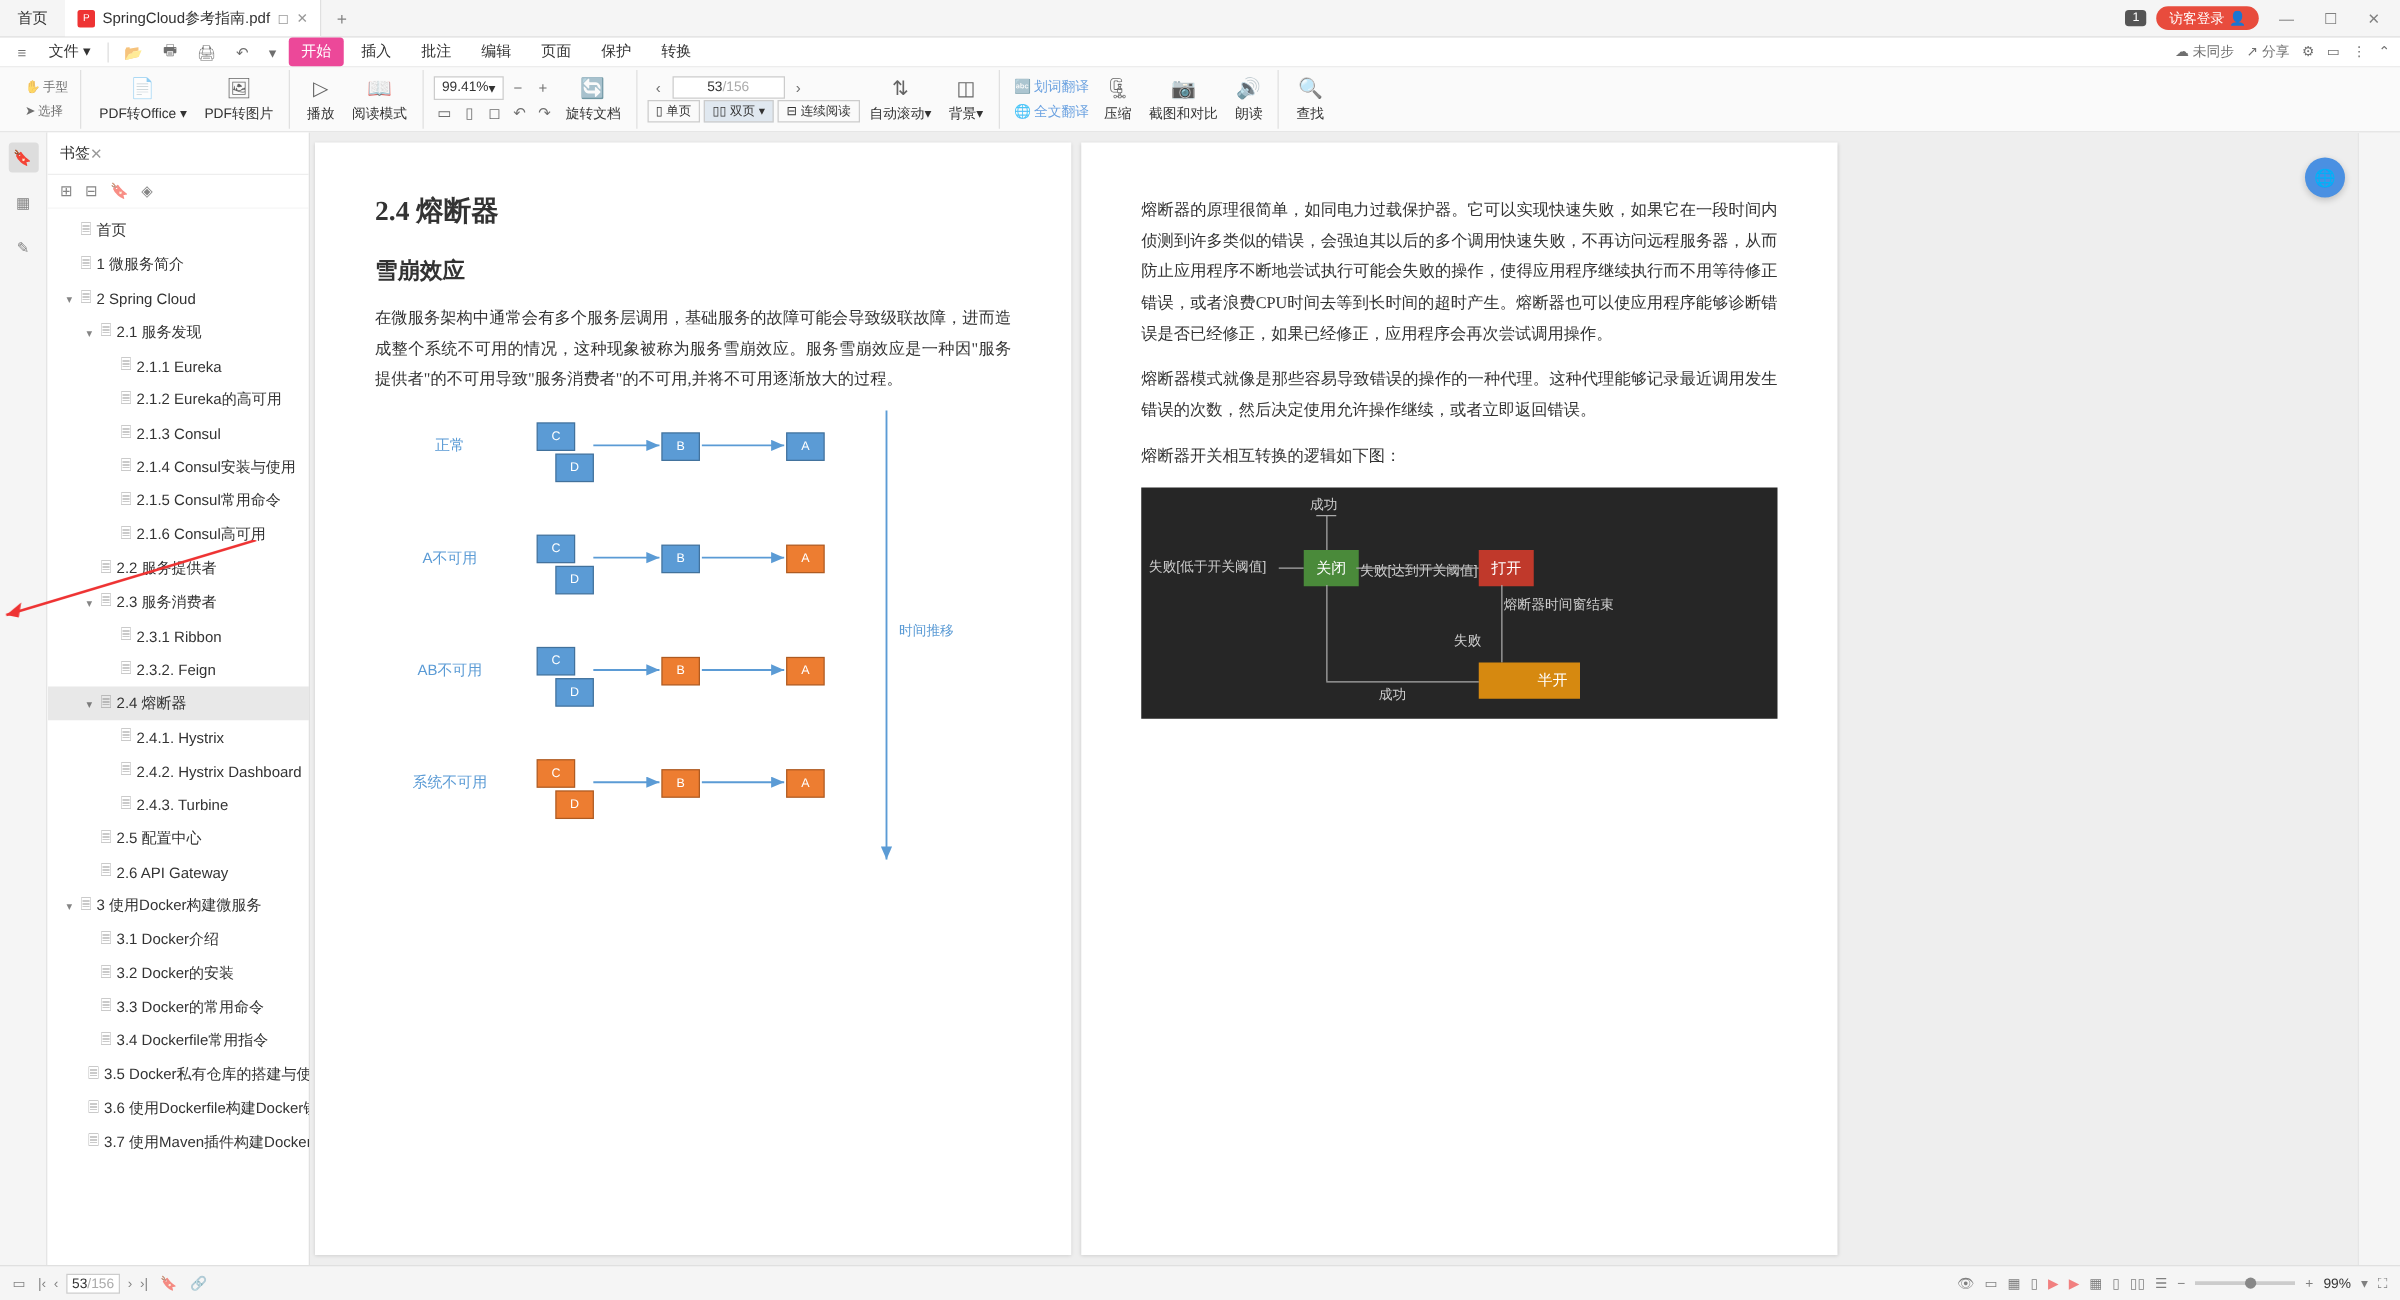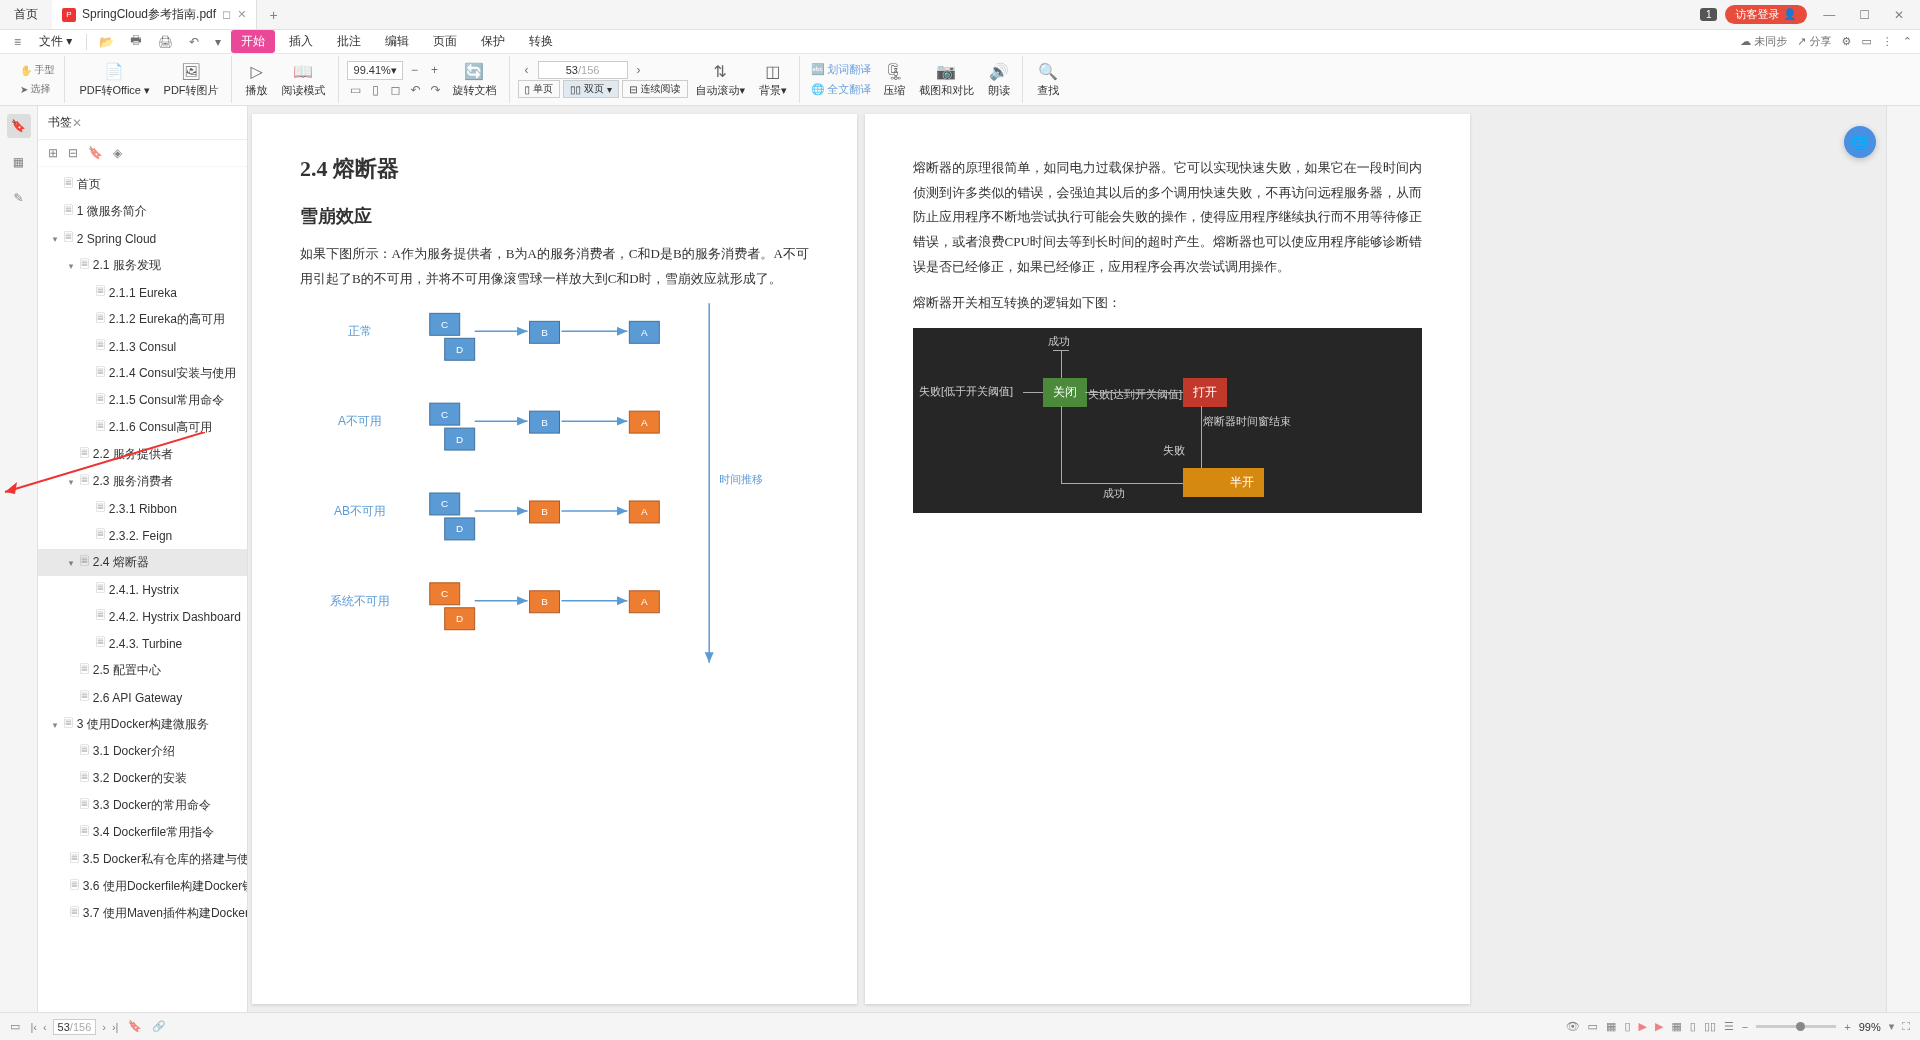--- a/index.html
+++ b/index.html
@@ -441,21 +441,21 @@
   </div>
 
   <div class="content-area">
     <div class="float-btn">
         <span>🌐</span>
       </div>
 
     <div class="page page-left">
       <div class="h24">2.4 熔断器</div>
       <div class="h3">雪崩效应</div>
-      <div class="para">如果下图所示：A作为服务提供者，B为A的服务消费者，C和D是B的服务消费者。A不可用引起了B的不可用，并将不可用像滚雪球一样放大到C和D时，雪崩效应就形成了。</div>
+      <div class="para">在微服务架构中通常会有多个服务层调用，基础服务的故障可能会导致级联故障，进而造成整个系统不可用的情况，这种现象被称为服务雪崩效应。服务雪崩效应是一种因"服务提供者"的不可用导致"服务消费者"的不可用,并将不可用逐渐放大的过程。</div>
       <svg class="svg-flow" viewBox="0 0 510 370">
         <defs>
             <marker id="arr-blue" markerWidth="8" markerHeight="8" refX="7" refY="3" orient="auto">
               <path d="M0,0 L7,3 L0,6" fill="#5b9bd5"></path>
             </marker>
           </defs>
         <line x1="410" y1="0" x2="410" y2="360" class="arrow-flow"></line>
         <text x="420" y="180" class="timeline-lbl">时间推移</text>
         <g id="flow-rows">
             <text x="60" y="32" class="row-label">正常</text>
@@ -501,20 +501,21 @@
             <rect class="node-fail" x="330" y="288" width="30" height="22"></rect>
             <text class="node-text" x="345" y="299">A</text>
             <line class="arrow-flow" x1="175" y1="298" x2="228" y2="298"></line>
             <line class="arrow-flow" x1="262" y1="298" x2="328" y2="298"></line>
           </g>
       </svg>
     </div>
 
     <div class="page page-right">
       <div class="para">熔断器的原理很简单，如同电力过载保护器。它可以实现快速失败，如果它在一段时间内侦测到许多类似的错误，会强迫其以后的多个调用快速失败，不再访问远程服务器，从而防止应用程序不断地尝试执行可能会失败的操作，使得应用程序继续执行而不用等待修正错误，或者浪费CPU时间去等到长时间的超时产生。熔断器也可以使应用程序能够诊断错误是否已经修正，如果已经修正，应用程序会再次尝试调用操作。</div>
+      <div class="para">熔断器模式就像是那些容易导致错误的操作的一种代理。这种代理能够记录最近调用发生错误的次数，然后决定使用允许操作继续，或者立即返回错误。</div>
       <div class="para">熔断器开关相互转换的逻辑如下图：</div>
       <div class="circuit-diagram">
         <div class="cb-label" style="left:135px;top:6px;">成功</div>
         <div class="cb-line" style="left:148px;top:22px;width:1px;height:38px;"></div>
         <div class="cb-line" style="left:140px;top:22px;width:16px;height:1px;"></div>
         <div class="cb-label" style="left:6px;top:56px;">失败[低于开关阈值]</div>
         <div class="cb-line" style="left:110px;top:64px;width:20px;height:1px;"></div>
         <div class="cb-box cb-green" style="left:130px;top:50px;">关闭</div>
         <div class="cb-label" style="left:175px;top:46px;margin-top:13px;">失败[达到开关阈值]</div>
         <div class="cb-line" style="left:172px;top:64px;width:98px;height:1px;"></div>

